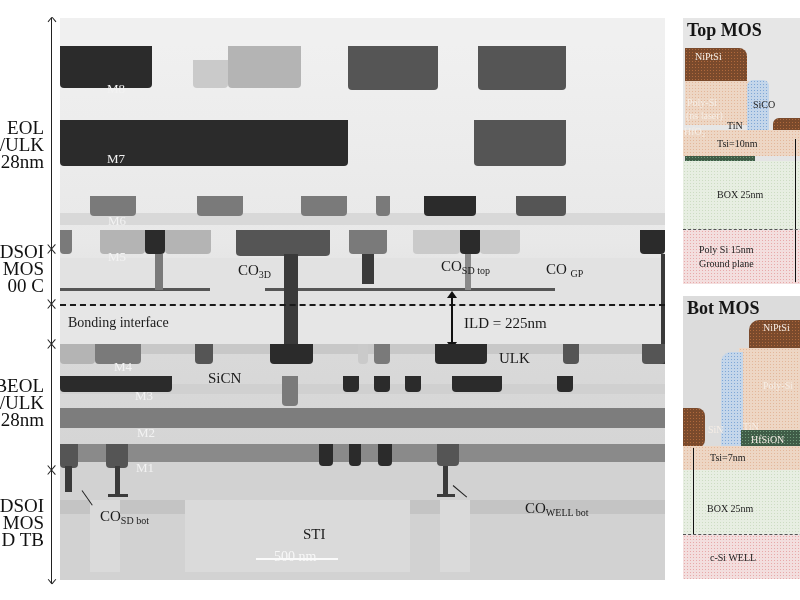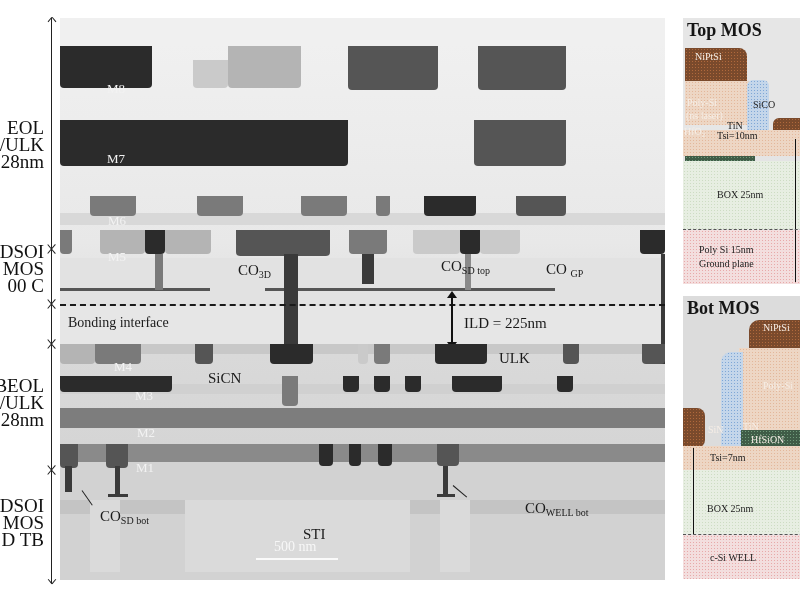--- a/index.html
+++ b/index.html
@@ -34,21 +34,21 @@
   .mlabel { position: absolute; color: #f2f2f2; font-size: 13px; margin-top: 15px; }
   .via { position: absolute; background: #3a3a3a; }
   .txt { position: absolute; font-size: 15px; color: #1a1a1a; white-space: nowrap; }
   .txt sub { font-size: 10px; vertical-align: -3px; }
   .bonding-line { position: absolute; left: 0; right: 0; top: 286px; height: 0; border-top: 2px dashed #1a1a1a; }
   .dbl-arrow { position: absolute; width: 2px; background: #111; }
   .dbl-arrow::before, .dbl-arrow::after { content: ""; position: absolute; left: -4px; width: 0; height: 0; border-left: 5px solid transparent; border-right: 5px solid transparent; }
   .dbl-arrow::before { top: -2px; border-bottom: 7px solid #111; }
   .dbl-arrow::after { bottom: -2px; border-top: 7px solid #111; }
   .scalebar { position: absolute; height: 1.5px; background: #fafafa; }
-  .scalebar-label { position: absolute; color: #f7f7f7; font-size: 14px; }
+  .scalebar-label { position: absolute; color: #f7f7f7; font-size: 14px; margin-top: 10px; }
   .leader { position: absolute; height: 1px; background: #222; transform-origin: left center; }
 
   
   .panel { position: absolute; left: 683px; width: 130px; overflow: hidden; background: #e4e4e4; }
   .panel-title { position: absolute; left: 4px; top: 2px; font-size: 18px; font-weight: bold; color: #151515; white-space: nowrap; }
   .layer { position: absolute; left: 0; right: 0; }
   .ptxt { position: absolute; font-size: 10px; white-space: nowrap; color: #222; }
   .ptxt-w { color: #f6eee6; }
   .dotted-pink { background-color: #f3dede; background-image: radial-gradient(#e8a9a9 0.8px, transparent 0.9px); background-size: 3px 3px; }
   .dotted-green { background-color: #e7eee2; background-image: radial-gradient(#cddcc3 0.8px, transparent 0.9px); background-size: 3px 3px; }
@@ -219,21 +219,21 @@
   <div class="dash-sep" style="top:211px;"></div>
   <div class="layer dotted-pink" style="top:212px;left:0;right:0;height:54px;"></div>
 
   <span class="panel-title">Top MOS</span>
   <span class="ptxt ptxt-w" style="left:12px;top:33px;">NiPtSi</span>
   <span class="ptxt ptxt-w" style="left:4px;top:79px;">Poly-Si</span>
   <span class="ptxt ptxt-w" style="left:3px;top:92px;font-size:10px;text-align:right;">(ns laser)</span>
   <span class="ptxt" style="left:70px;top:81px;">SiCO</span>
   <span class="ptxt" style="left:44px;top:102px;">TiN</span>
   <span class="ptxt ptxt-w" style="left:1px;top:108px;">HfO₂</span>
-  <span class="ptxt" style="left:34px;top:112px;">Tsi=10nm</span>
+  <span class="ptxt" style="left:34px;top:120px;">Tsi=10nm</span>
   <span class="ptxt" style="left:34px;top:171px;">BOX 25nm</span>
   <span class="ptxt" style="left:16px;top:226px;">Poly Si 15nm</span>
   <span class="ptxt" style="left:16px;top:240px;">Ground plane</span>
 
   <div class="p-vline" style="left:112px;top:121px;height:22px;"></div>
   <div class="p-vline" style="left:112px;top:143px;height:68px;"></div>
   <div class="p-vline" style="left:112px;top:212px;height:52px;"></div>
 </div>
 
 <div class="panel" style="top:296px;height:283px;">

